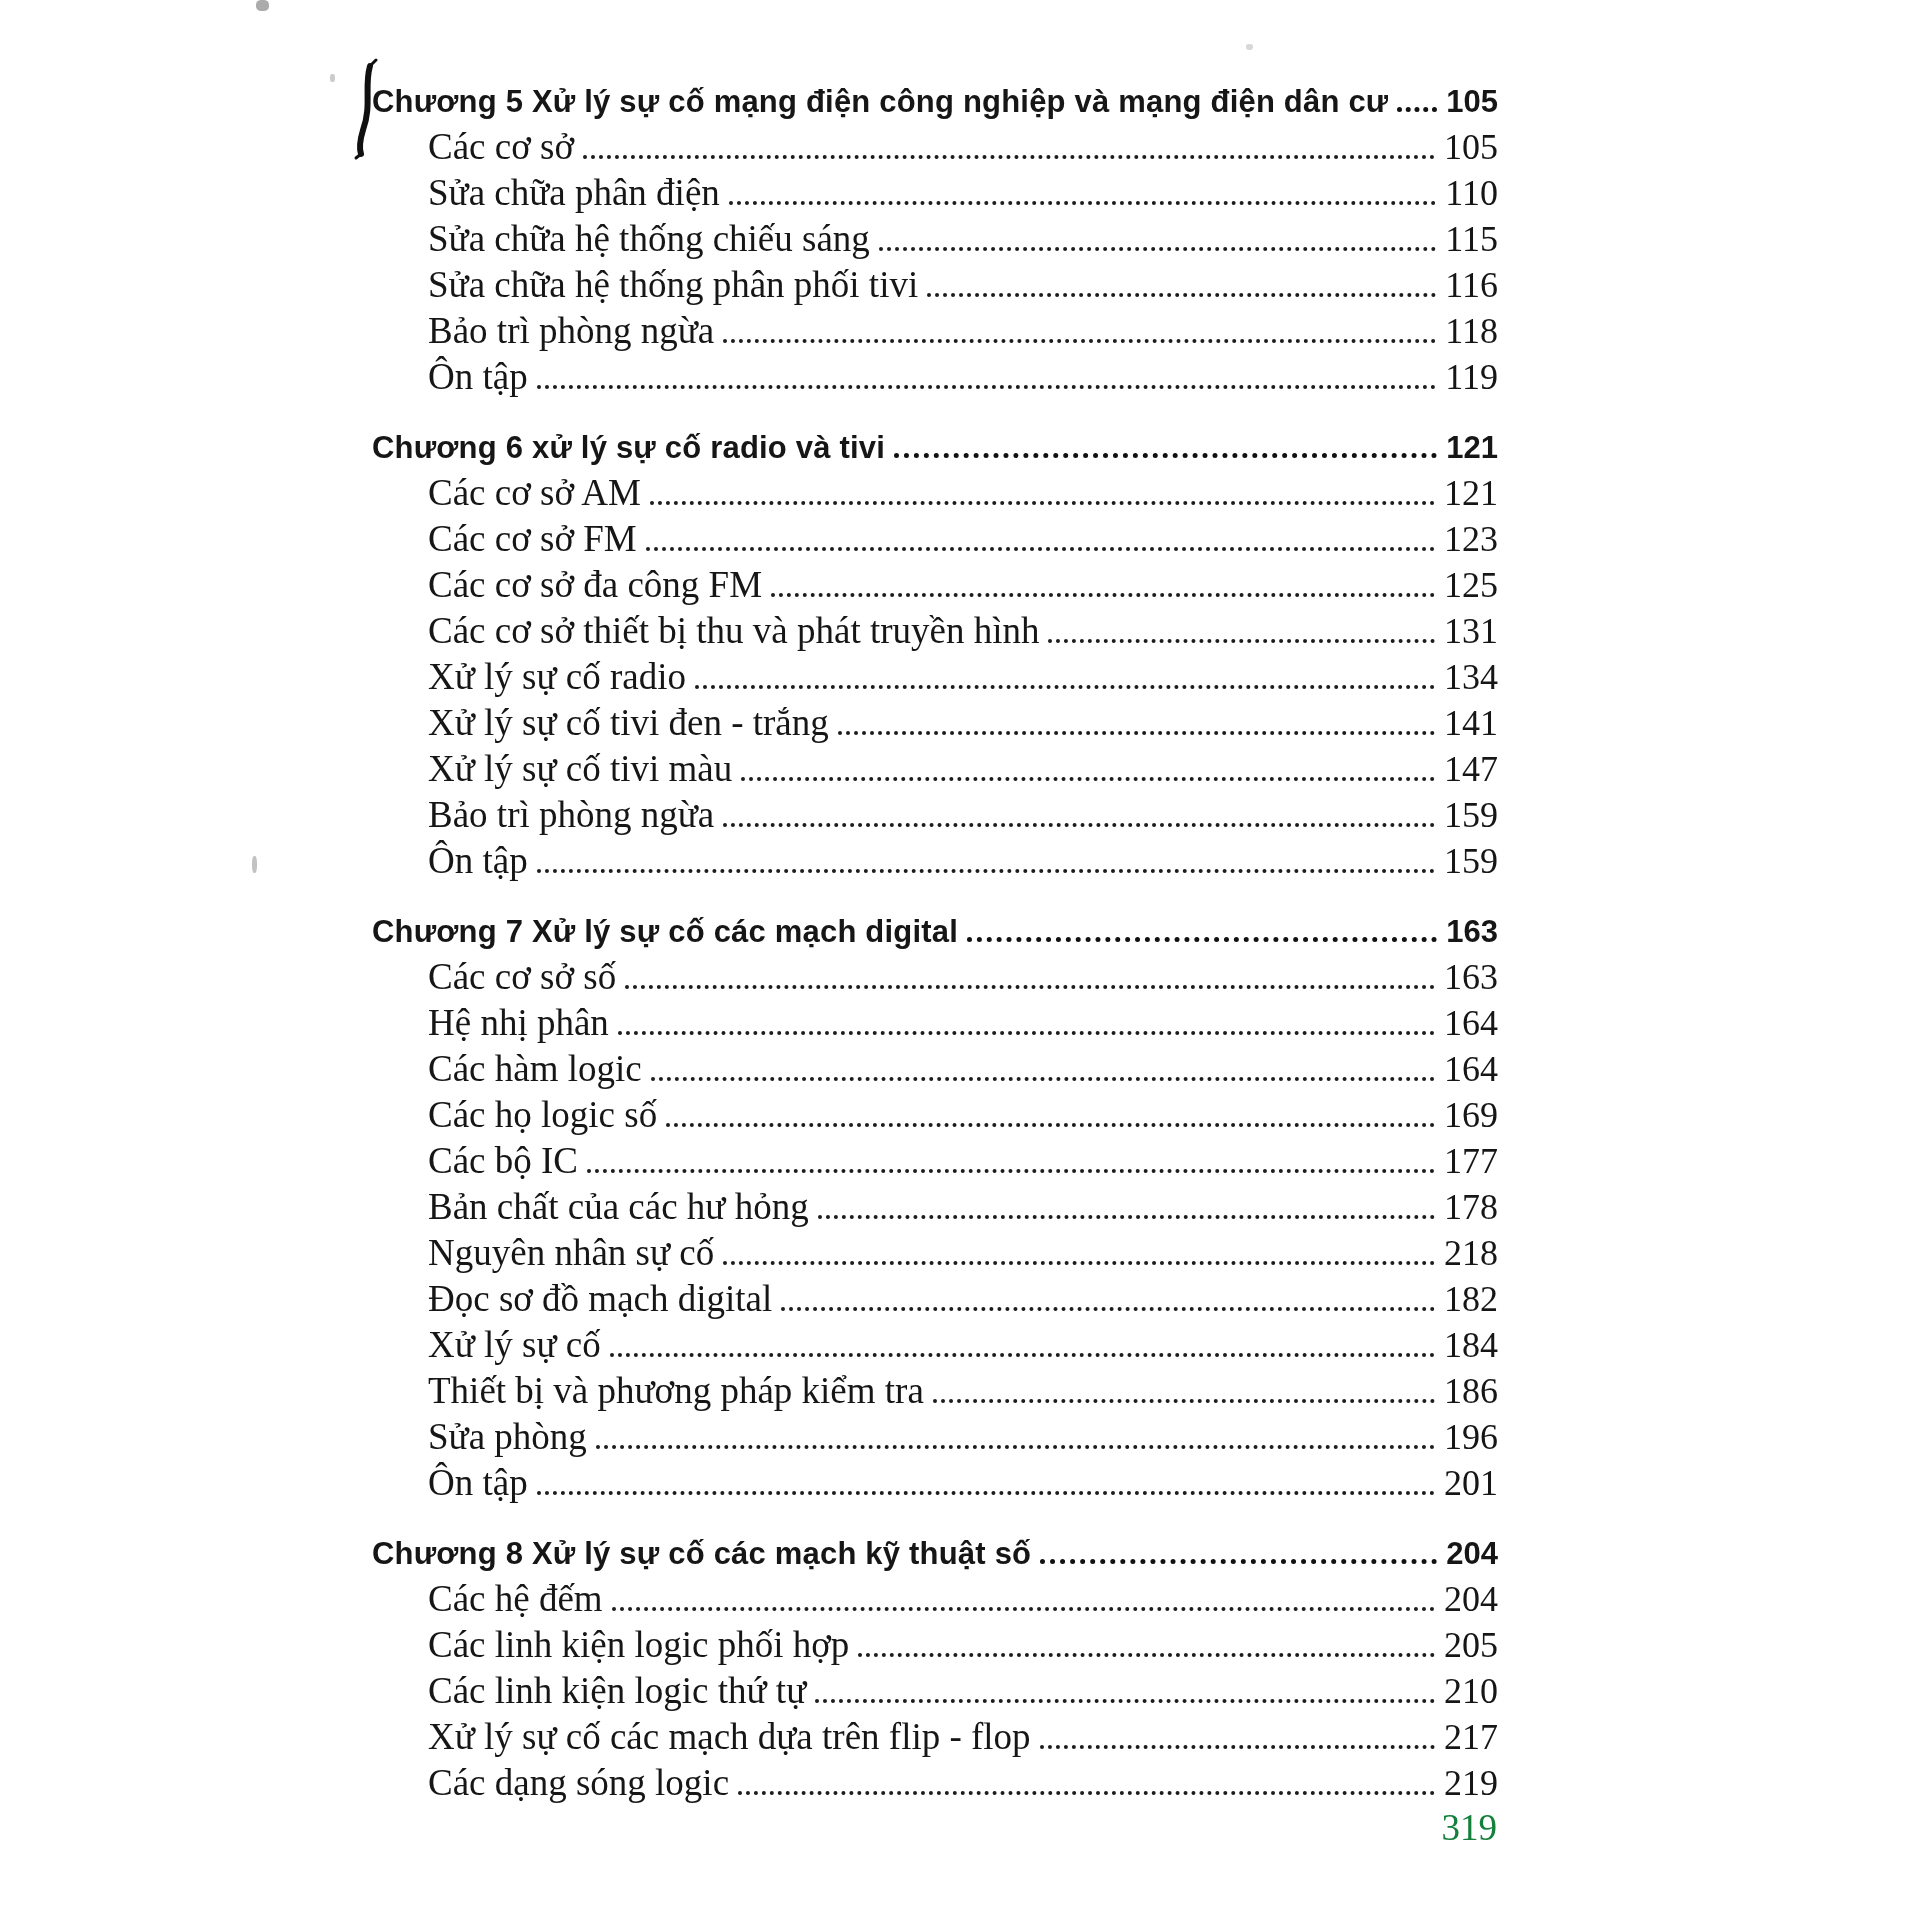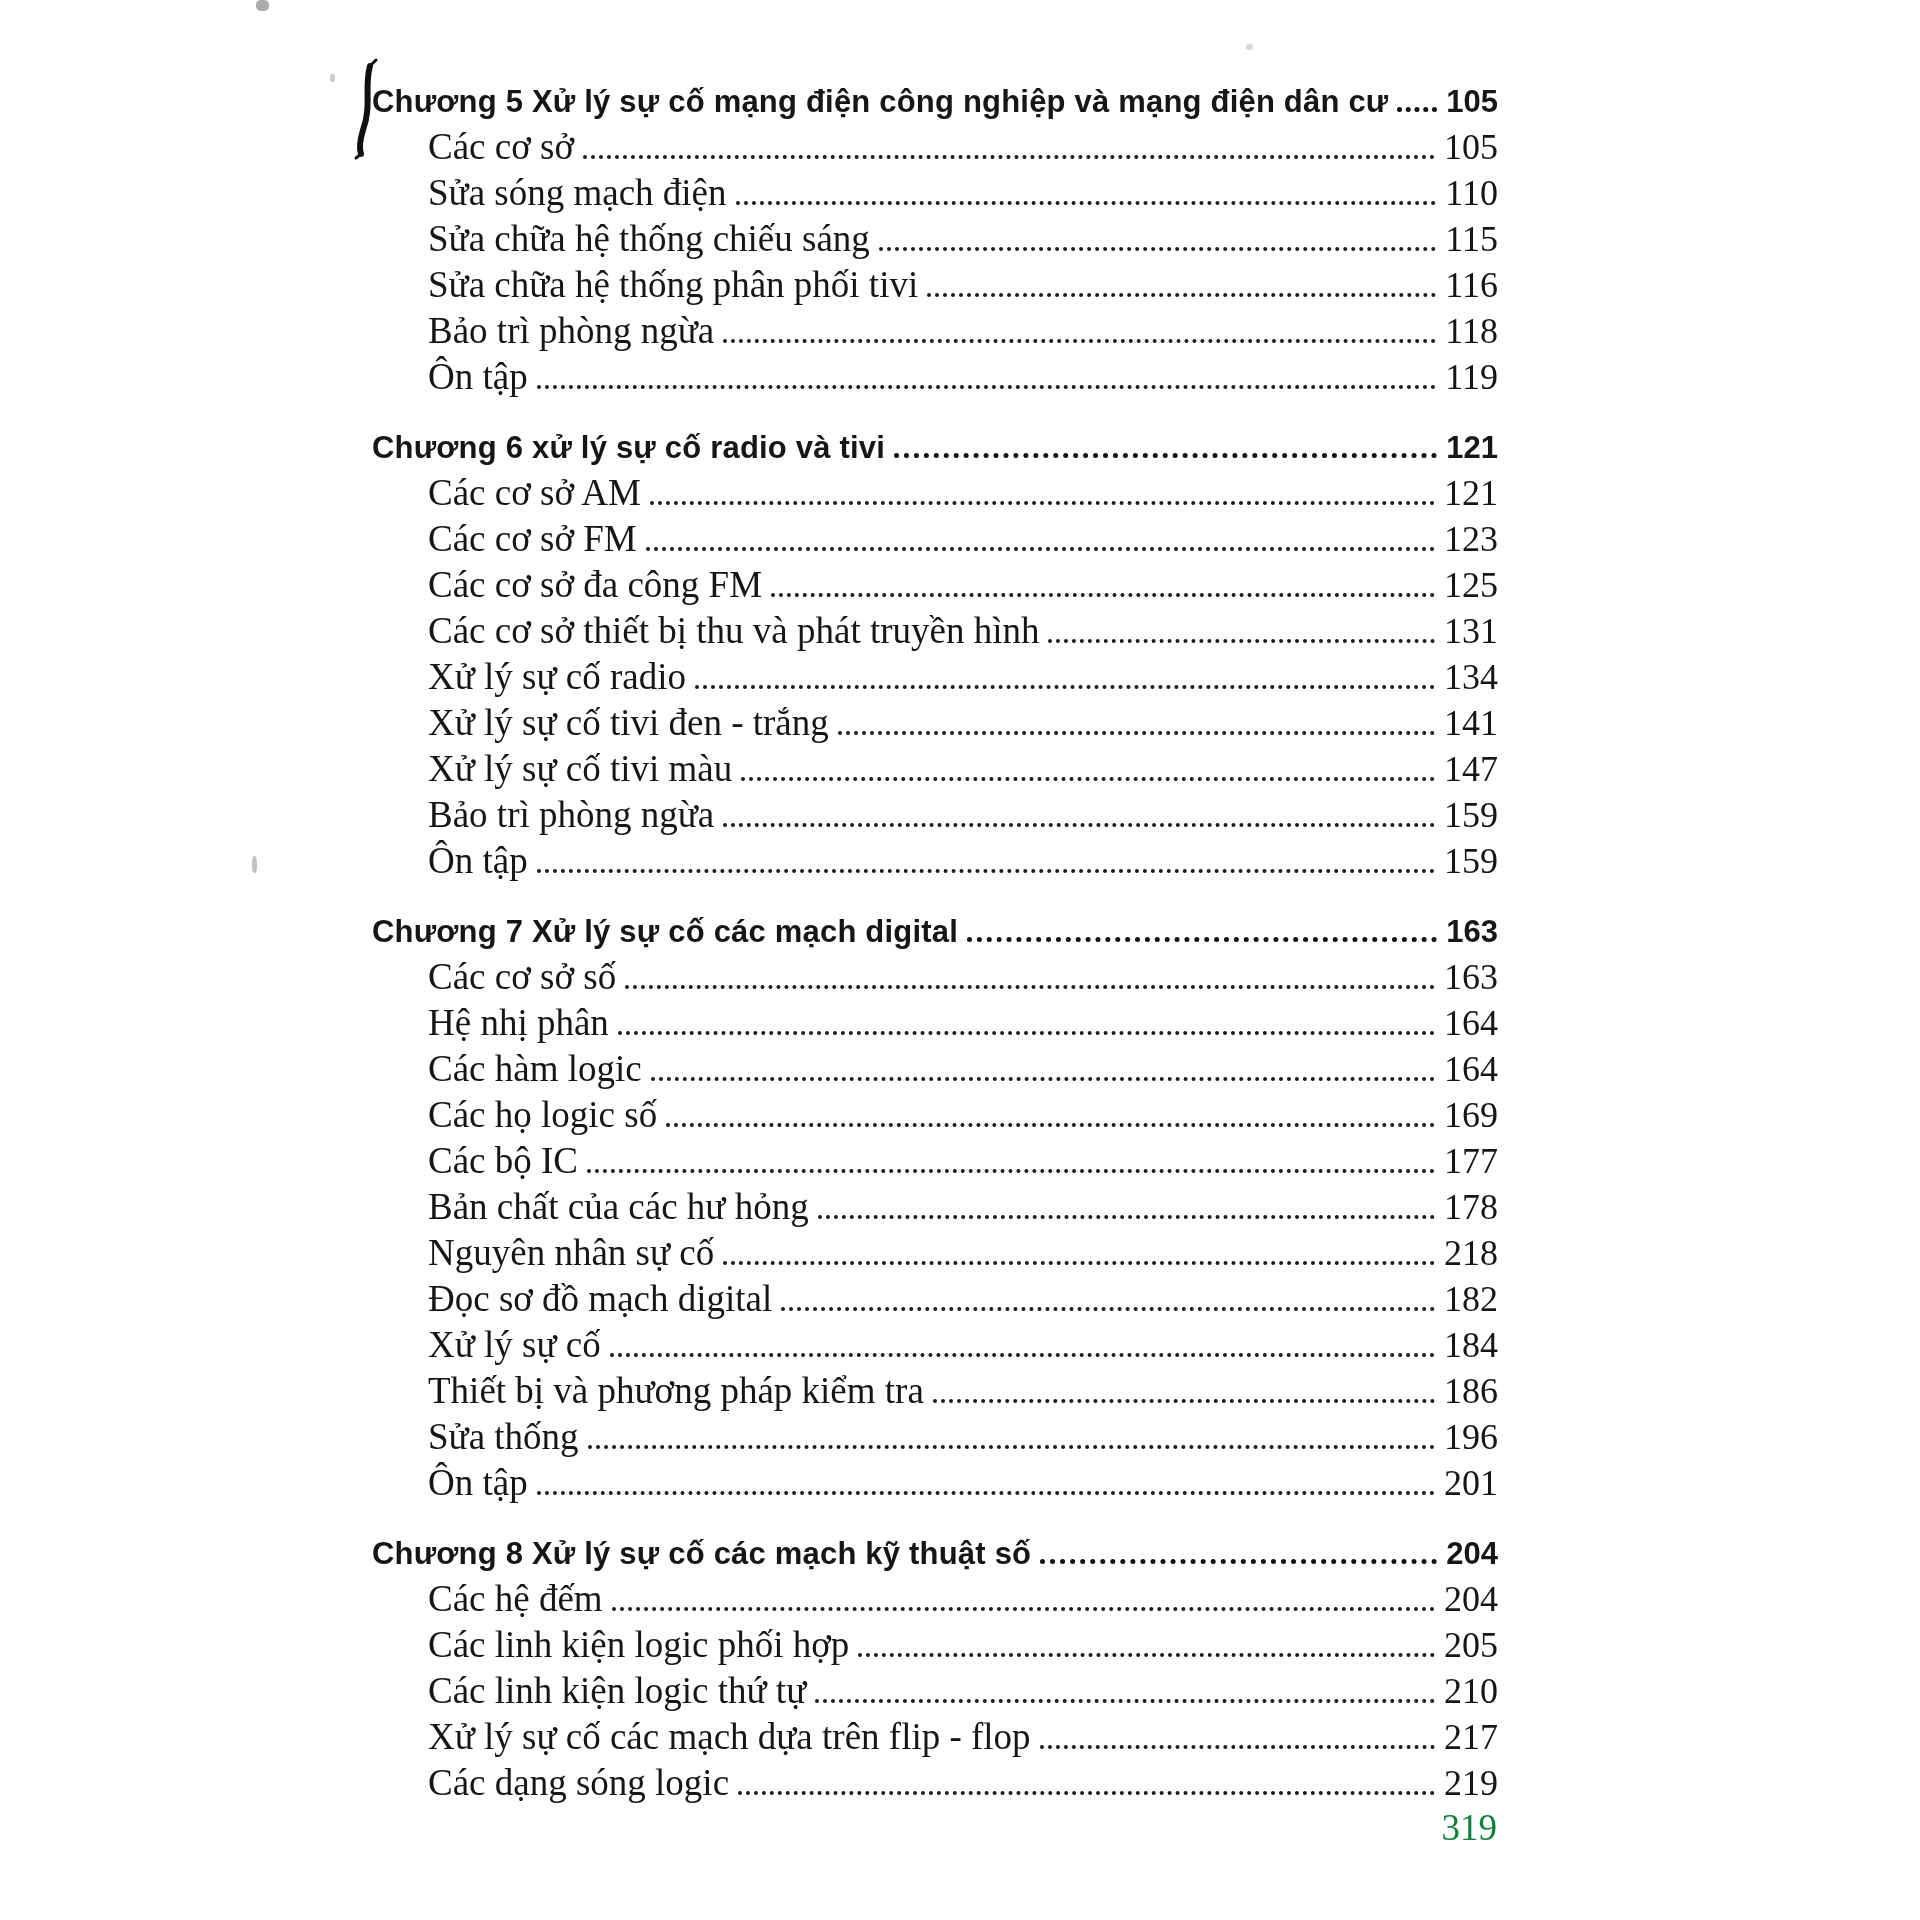--- a/index.html
+++ b/index.html
@@ -115,21 +115,21 @@
           <span class="title-text">Chương 5 Xử lý sự cố mạng điện công nghiệp và mạng điện dân cư</span>
           <span class="leader"></span>
           <span class="title-pg">105</span>
         </div>
         <div class="row entry-row">
           <span class="label">Các cơ sở</span>
           <span class="leader"></span>
           <span class="pg">105</span>
         </div>
         <div class="row entry-row">
-          <span class="label">Sửa sóng mạch điện</span>
+          <span class="label">Sửa chữa phân điện</span>
           <span class="leader"></span>
           <span class="pg">110</span>
         </div>
         <div class="row entry-row">
           <span class="label">Sửa chữa hệ thống chiếu sáng</span>
           <span class="leader"></span>
           <span class="pg">115</span>
         </div>
         <div class="row entry-row">
           <span class="label">Sửa chữa hệ thống phân phối tivi</span>
@@ -249,21 +249,21 @@
           <span class="label">Xử lý sự cố</span>
           <span class="leader"></span>
           <span class="pg">184</span>
         </div>
         <div class="row entry-row">
           <span class="label">Thiết bị và phương pháp kiểm tra</span>
           <span class="leader"></span>
           <span class="pg">186</span>
         </div>
         <div class="row entry-row">
-          <span class="label">Sửa thống</span>
+          <span class="label">Sửa phòng</span>
           <span class="leader"></span>
           <span class="pg">196</span>
         </div>
         <div class="row entry-row">
           <span class="label">Ôn tập</span>
           <span class="leader"></span>
           <span class="pg">201</span>
         </div>
       </div>
       <div class="chapter">

